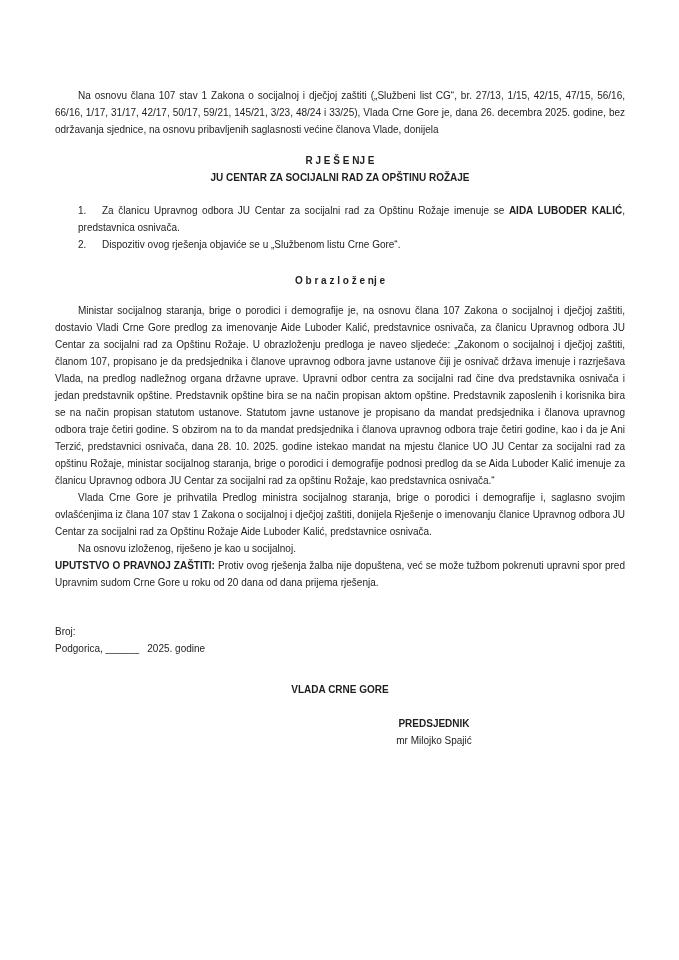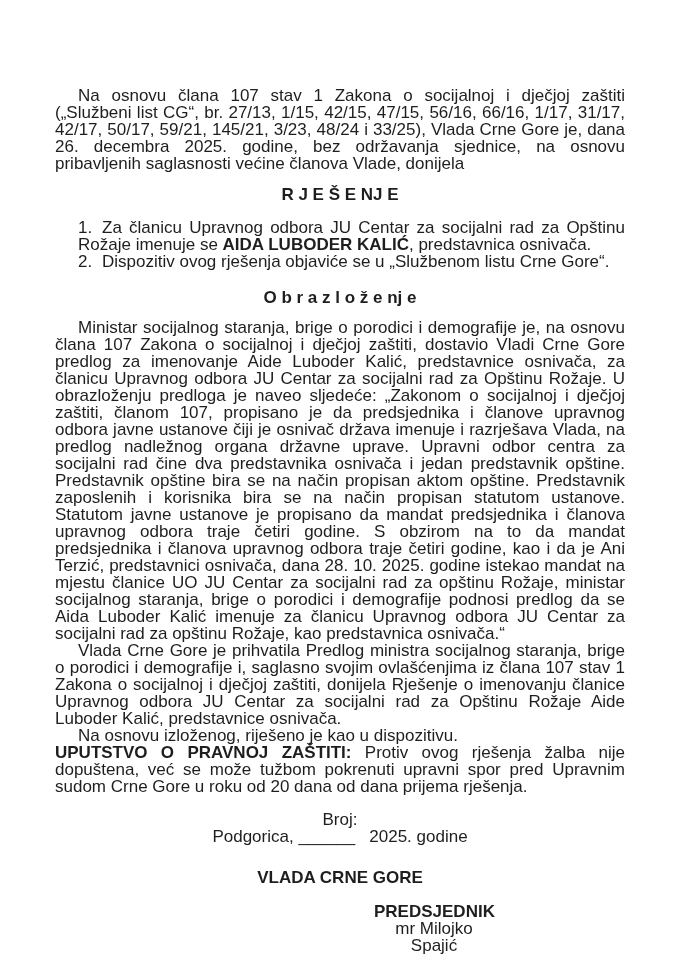--- a/index.html
+++ b/index.html
@@ -4,63 +4,64 @@
 <style>
   html,body { margin:0; padding:0; background:#ffffff; }
   .page {
     position:relative;
     width:679px; height:960px;
     background:#ffffff;
     box-sizing:border-box;
     padding:87px 54px 0 55px;
     overflow:hidden;
     font-family:"Liberation Sans", sans-serif;
-    font-size:17px;
+    font-size:10px;
     line-height:17px;
     color:#1e1e1e;
   }
   .para { margin:0; }
   .justify { text-align:justify; }
   .indent { text-indent:23px; }
   .b { font-weight:bold; }
   .title-block { margin-top:14px; text-align:center; font-weight:bold; }
   .title-line { }
   .list { margin-top:16px; padding-left:23px; }
   .list-item { text-align:justify; }
   .num { display:inline-block; width:24px; }
   .section-heading { margin-top:19px; text-align:center; font-weight:bold; }
   .expl-p1 { margin-top:13px; }
   .legal { }
-  .footer-left { margin-top:16px;text-align:center; }
+  .footer-left { margin-top:32px; }
   .issuer { margin-top:24px; text-align:center; font-weight:bold; }
   .signature { margin-top:17px; margin-left:319px; width:120px; text-align:center; }
 </style>
 </head>
 <body>
 
 <div class="page">
 
   <p class="para justify indent">Na osnovu člana 107 stav 1 Zakona o socijalnoj i dječjoj zaštiti („Službeni list CG“, br. 27/13, 1/15, 42/15, 47/15, 56/16, 66/16, 1/17, 31/17, 42/17, 50/17, 59/21, 145/21, 3/23, 48/24 i 33/25), Vlada Crne Gore je, dana 26. decembra 2025. godine, bez održavanja sjednice, na osnovu pribavljenih saglasnosti većine članova Vlade, donijela</p>
 
   <div class="title-block">
     <div class="title-line">R J E Š E NJ E</div>
+    <div class="title-line">JU CENTAR ZA SOCIJALNI RAD ZA OPŠTINU ROŽAJE</div>
   </div>
 
   <div class="list">
     <div class="list-item"><span class="num">1.</span><span>Za članicu Upravnog odbora JU Centar za socijalni rad za Opštinu Rožaje imenuje se </span><span class="b">AIDA LUBODER KALIĆ</span><span>, predstavnica osnivača.</span></div>
     <div class="list-item"><span class="num">2.</span><span>Dispozitiv ovog rješenja objaviće se u „Službenom listu Crne Gore“.</span></div>
   </div>
 
   <div class="section-heading">O b r a z l o ž e nj e</div>
 
   <p class="para justify indent expl-p1">Ministar socijalnog staranja, brige o porodici i demografije je, na osnovu člana 107 Zakona o socijalnoj i dječjoj zaštiti, dostavio Vladi Crne Gore predlog za imenovanje Aide Luboder Kalić, predstavnice osnivača, za članicu Upravnog odbora JU Centar za socijalni rad za Opštinu Rožaje. U obrazloženju predloga je naveo sljedeće: „Zakonom o socijalnoj i dječjoj zaštiti, članom 107, propisano je da predsjednika i članove upravnog odbora javne ustanove čiji je osnivač država imenuje i razrješava Vlada, na predlog nadležnog organa državne uprave. Upravni odbor centra za socijalni rad čine dva predstavnika osnivača i jedan predstavnik opštine. Predstavnik opštine bira se na način propisan aktom opštine. Predstavnik zaposlenih i korisnika bira se na način propisan statutom ustanove. Statutom javne ustanove je propisano da mandat predsjednika i članova upravnog odbora traje četiri godine. S obzirom na to da mandat predsjednika i članova upravnog odbora traje četiri godine, kao i da je Ani Terzić, predstavnici osnivača, dana 28. 10. 2025. godine istekao mandat na mjestu članice UO JU Centar za socijalni rad za opštinu Rožaje, ministar socijalnog staranja, brige o porodici i demografije podnosi predlog da se Aida Luboder Kalić imenuje za članicu Upravnog odbora JU Centar za socijalni rad za opštinu Rožaje, kao predstavnica osnivača.“</p>
 
   <p class="para justify indent">Vlada Crne Gore je prihvatila Predlog ministra socijalnog staranja, brige o porodici i demografije i, saglasno svojim ovlašćenjima iz člana 107 stav 1 Zakona o socijalnoj i dječjoj zaštiti, donijela Rješenje o imenovanju članice Upravnog odbora JU Centar za socijalni rad za Opštinu Rožaje Aide Luboder Kalić, predstavnice osnivača.</p>
 
-  <p class="para indent">Na osnovu izloženog, riješeno je kao u dispozitivu.</p>
+  <p class="para indent">Na osnovu izloženog, riješeno je kao u socijalnoj.</p>
 
   <p class="para justify legal"><span class="b">UPUTSTVO O PRAVNOJ ZAŠTITI:</span><span> Protiv ovog rješenja žalba nije dopuštena, već se može tužbom pokrenuti upravni spor pred Upravnim sudom Crne Gore u roku od 20 dana od dana prijema rješenja.</span></p>
 
   <div class="footer-left">
     <div>Broj:</div>
     <div>Podgorica, ______&nbsp;&nbsp; 2025. godine</div>
   </div>
 
   <div class="issuer">VLADA CRNE GORE</div>
 

